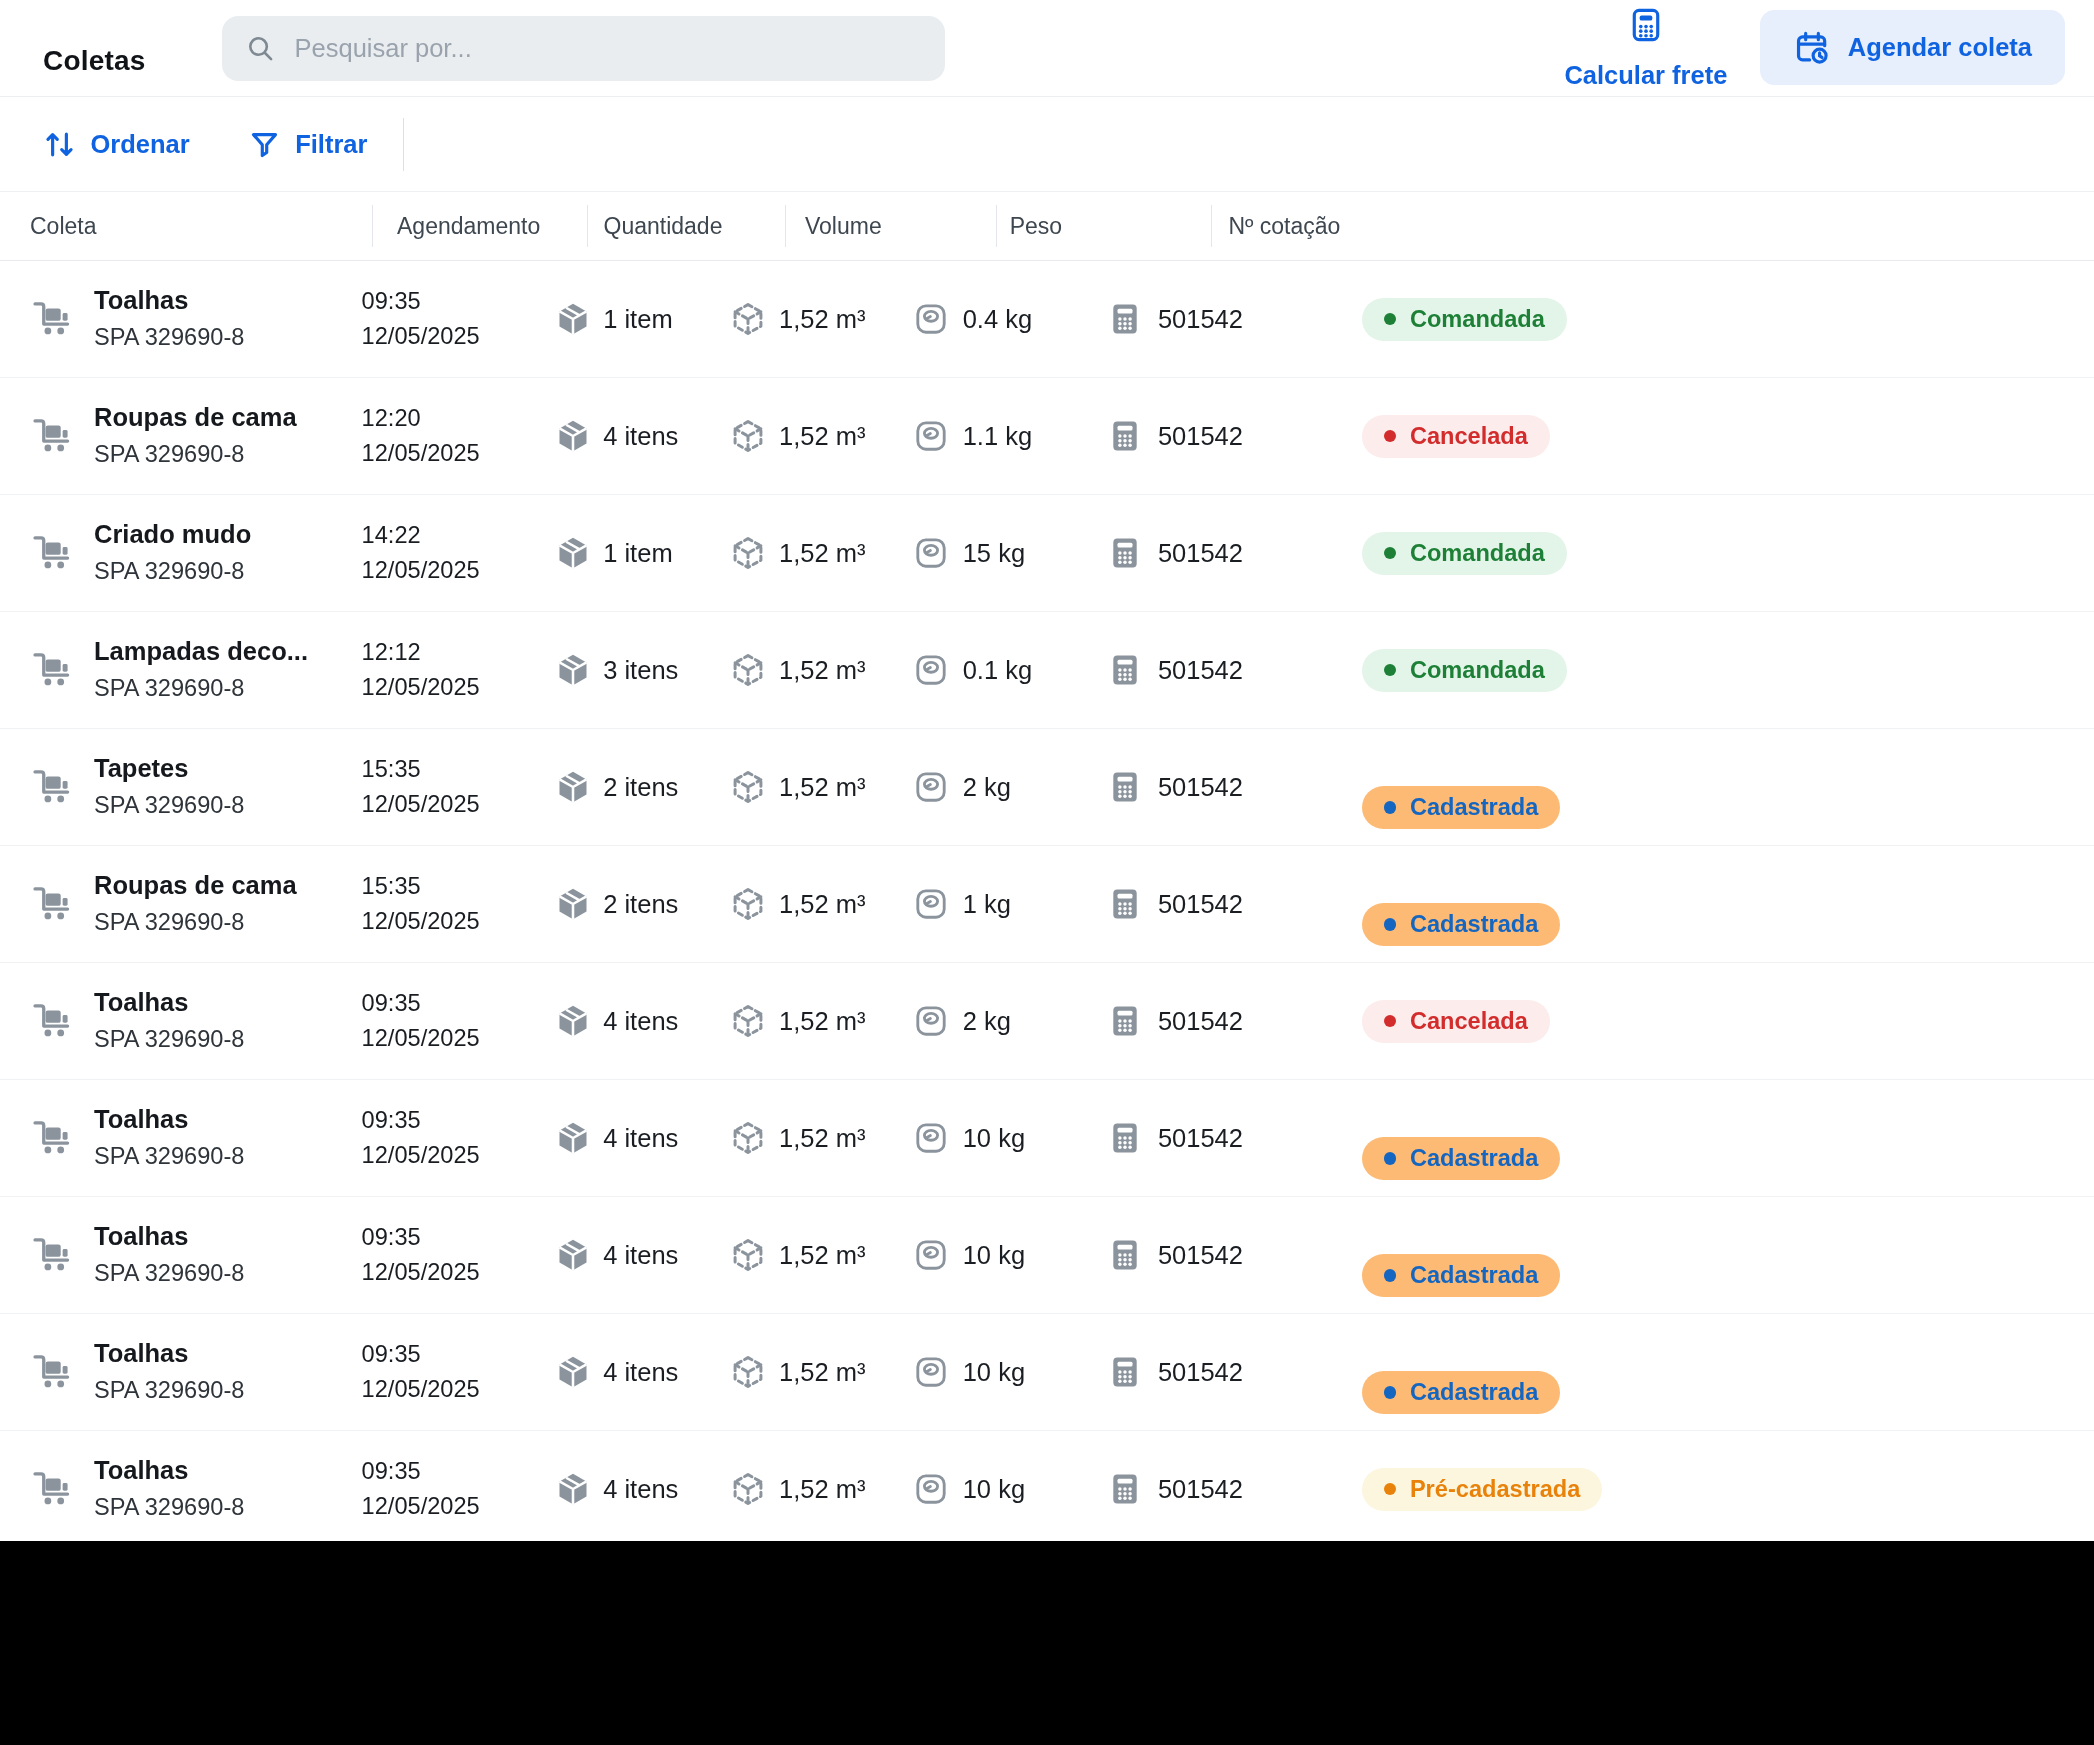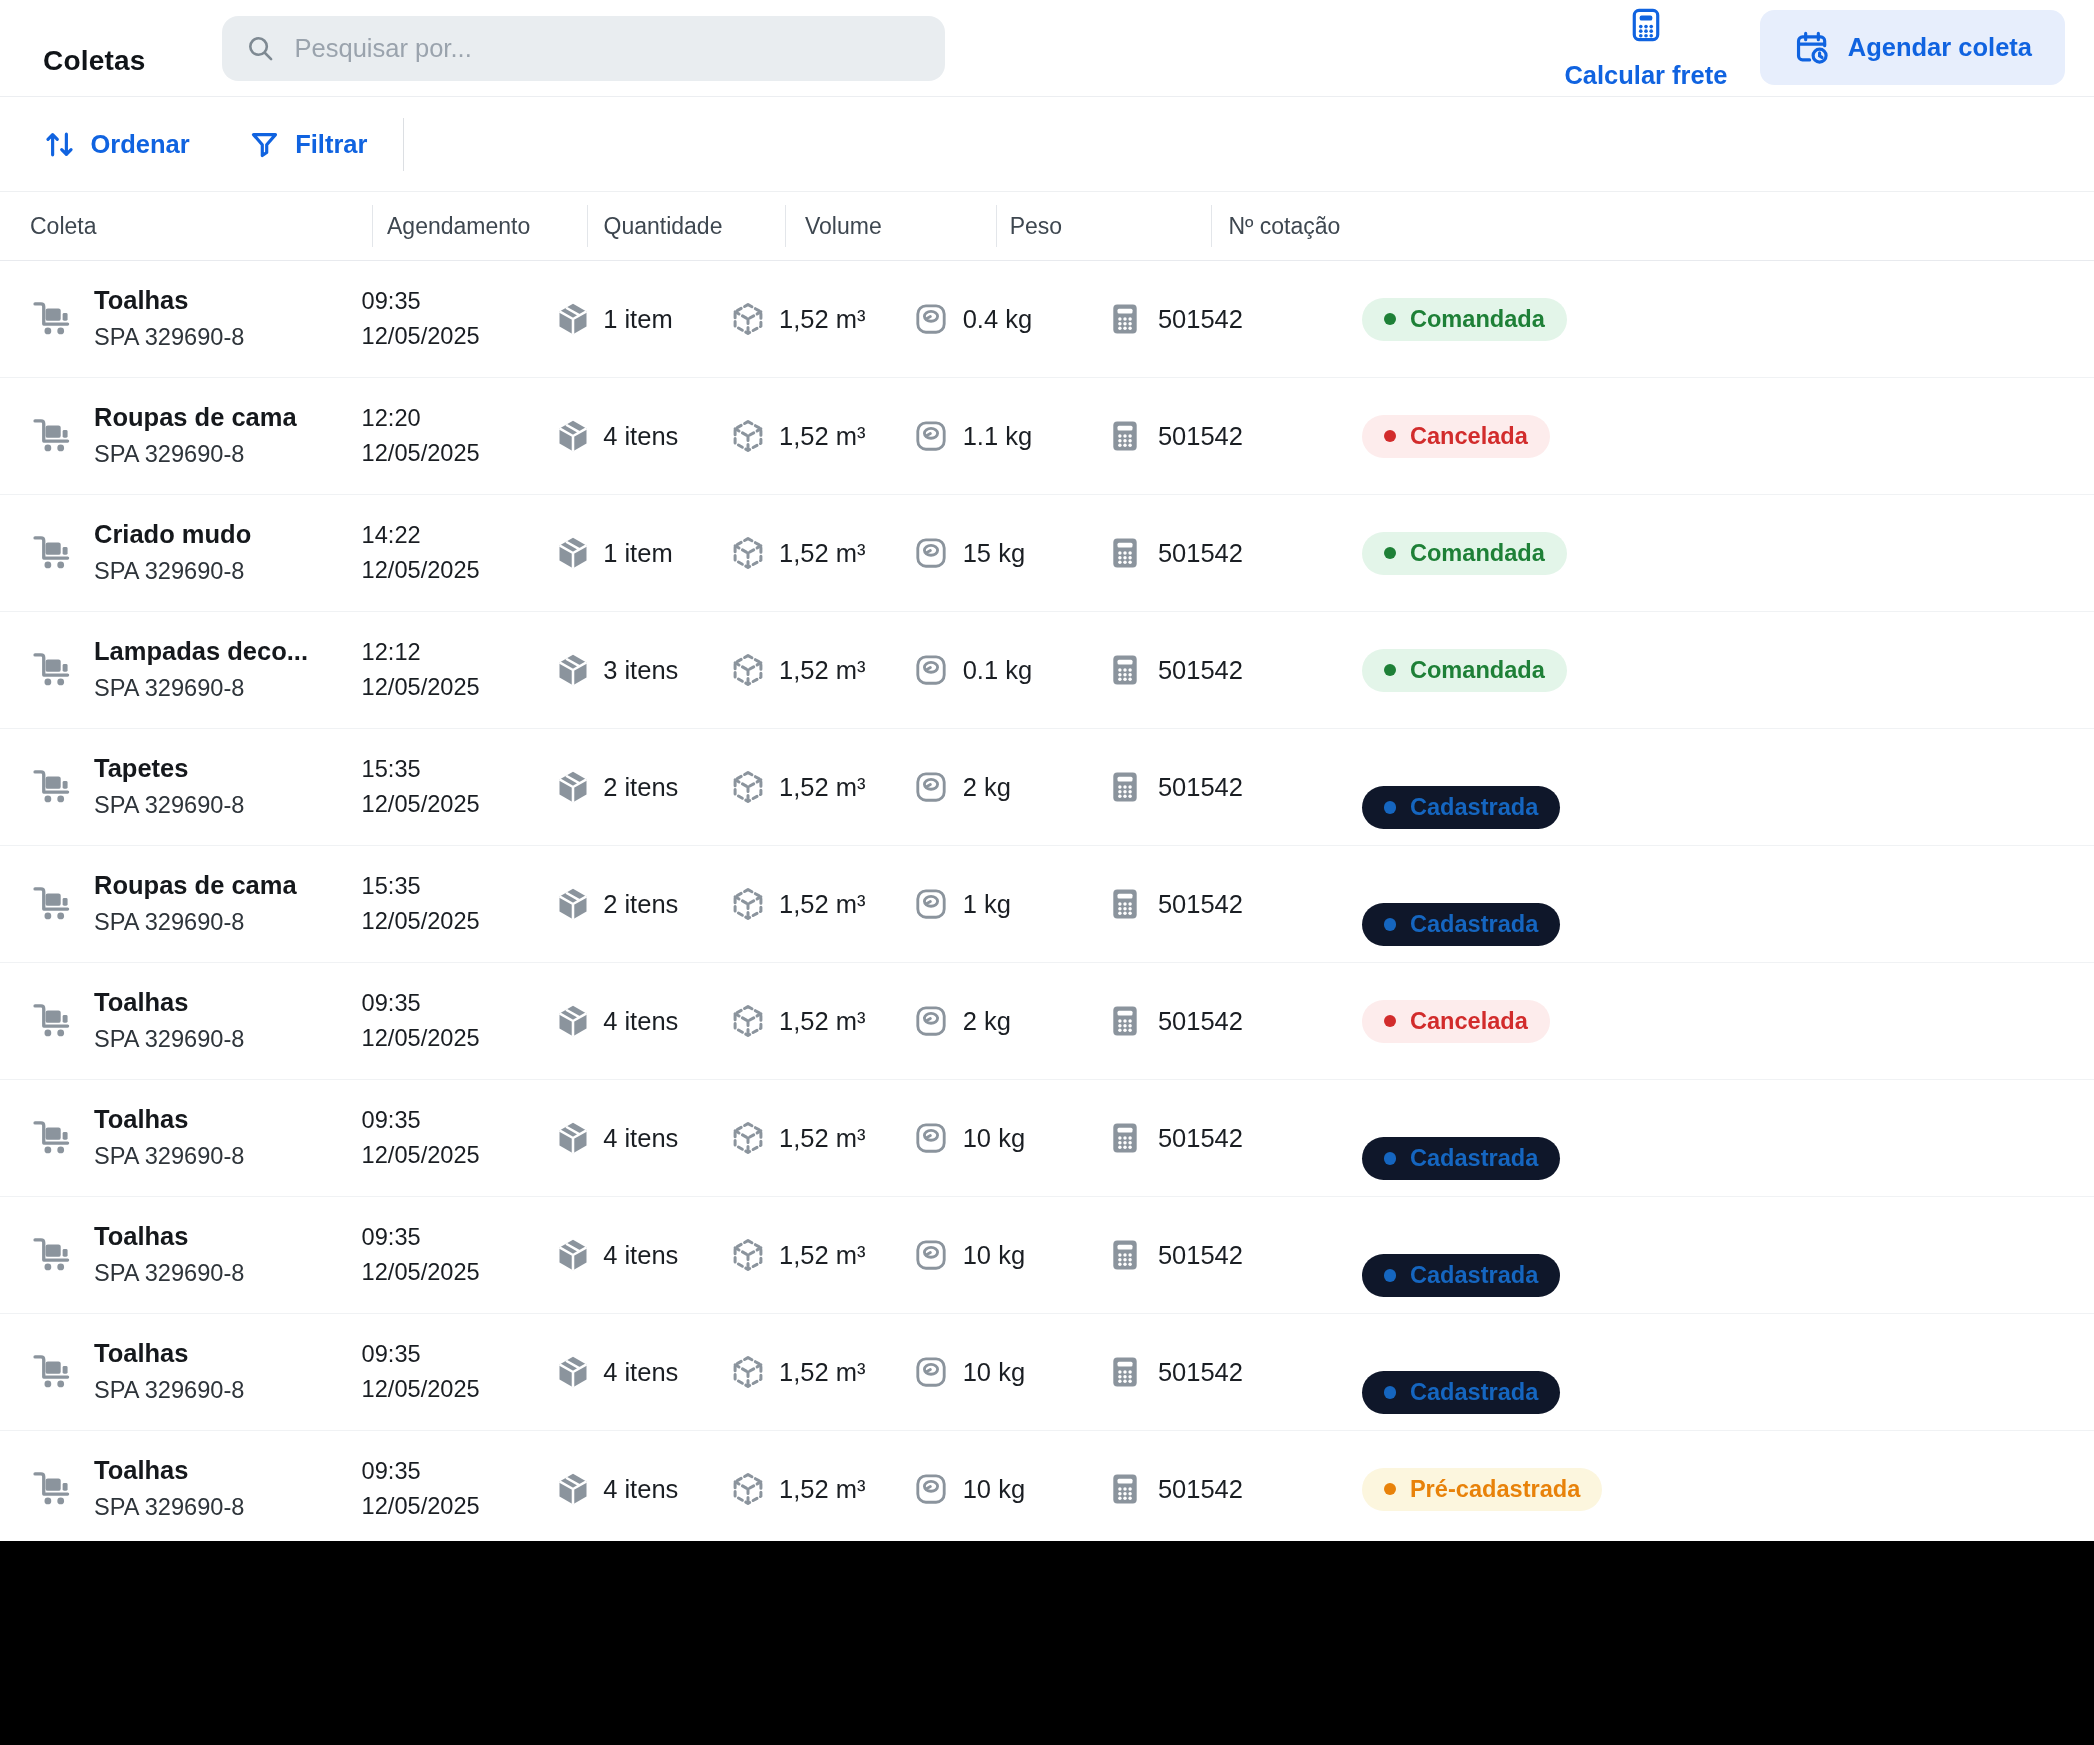--- a/index.html
+++ b/index.html
@@ -27,21 +27,21 @@
   .toolbar{height:95px;display:flex;align-items:center;padding:0 43px;box-sizing:border-box;border-bottom:0.9px solid #eef0f2;}
   .tool-btn{display:flex;align-items:center;gap:14.5px;background:none;border:none;color:var(--blue);font-size:25.5px;font-weight:700;font-family:inherit;cursor:pointer;padding:0;}
   .tool-btn + .tool-btn{margin-left:58px;}
   .vdiv{width:0.9px;height:53px;background:#dcdfe3;margin-left:36px;}
 
   
   .thead{height:68px;display:flex;align-items:center;color:#3e4750;font-size:23px;border-bottom:0.9px solid #e8eaee;gap:24px;}
   .th{display:flex;align-items:center;height:42px;box-sizing:border-box;}
   .th + .th{border-left:0.9px solid #e3e6ea;}
   .t-c1{width:348px;padding-left:30px;}
-  .t-c2{width:191px;padding-left:14px;}
+  .t-c2{width:191px;padding-left:24px;}
   .t-c3{width:174px;padding-left:15.5px;}
   .t-c4{width:187px;padding-left:19px;}
   .t-c5{width:191px;padding-left:12.7px;}
   .t-c6{width:247px;padding-left:16.4px;}
 
   .row{height:116px;display:flex;align-items:center;border-bottom:0.9px solid #f0f2f4;cursor:pointer;}
   .cell{display:flex;align-items:center;box-sizing:border-box;color:#1a1e23;font-size:25.5px;}
   .c1{width:348px;padding-left:30px;gap:20px;}
   .c2{width:191px;padding-left:13.6px;flex-direction:column;align-items:flex-start;justify-content:center;gap:9px;}
   .c3{width:174px;padding-left:15.5px;gap:12.7px;}
@@ -52,21 +52,21 @@
   .rname{font-weight:700;color:#15181c;font-size:25.5px;line-height:31px;max-width:227px;white-space:nowrap;overflow:hidden;}
   .rcode{color:#2e343a;font-size:23.6px;line-height:31px;margin-top:5.5px;}
   .c2 div{line-height:25.5px;color:#191d22;font-size:23.6px;}
   .icon{display:inline-flex;flex:0 0 auto;}
 
   
   .badge{display:inline-flex;align-items:center;gap:13.6px;height:43px;padding:0 22px;border-radius:22px;font-size:23.6px;font-weight:700;white-space:nowrap;}
   .badge .dot{width:12.7px;height:12.7px;border-radius:50%;background:currentColor;}
   .st-comandada{color:#1e8037;background:#e3f5e9;}
   .st-cancelada{color:#d22c2c;background:#fdecec;}
-  .st-cadastrada{color:#1566c0;background:#0f172a;margin-top:41px;}
+  .st-cadastrada{color:#1566c0;background:#fdba74;margin-top:41px;}
   .st-pre{color:#e8820a;background:#fcf6de;}
 </style>
 </head>
 <body>
 
 <div class="app">
 
   <div class="header">
     <div class="page-title">Coletas</div>
 

